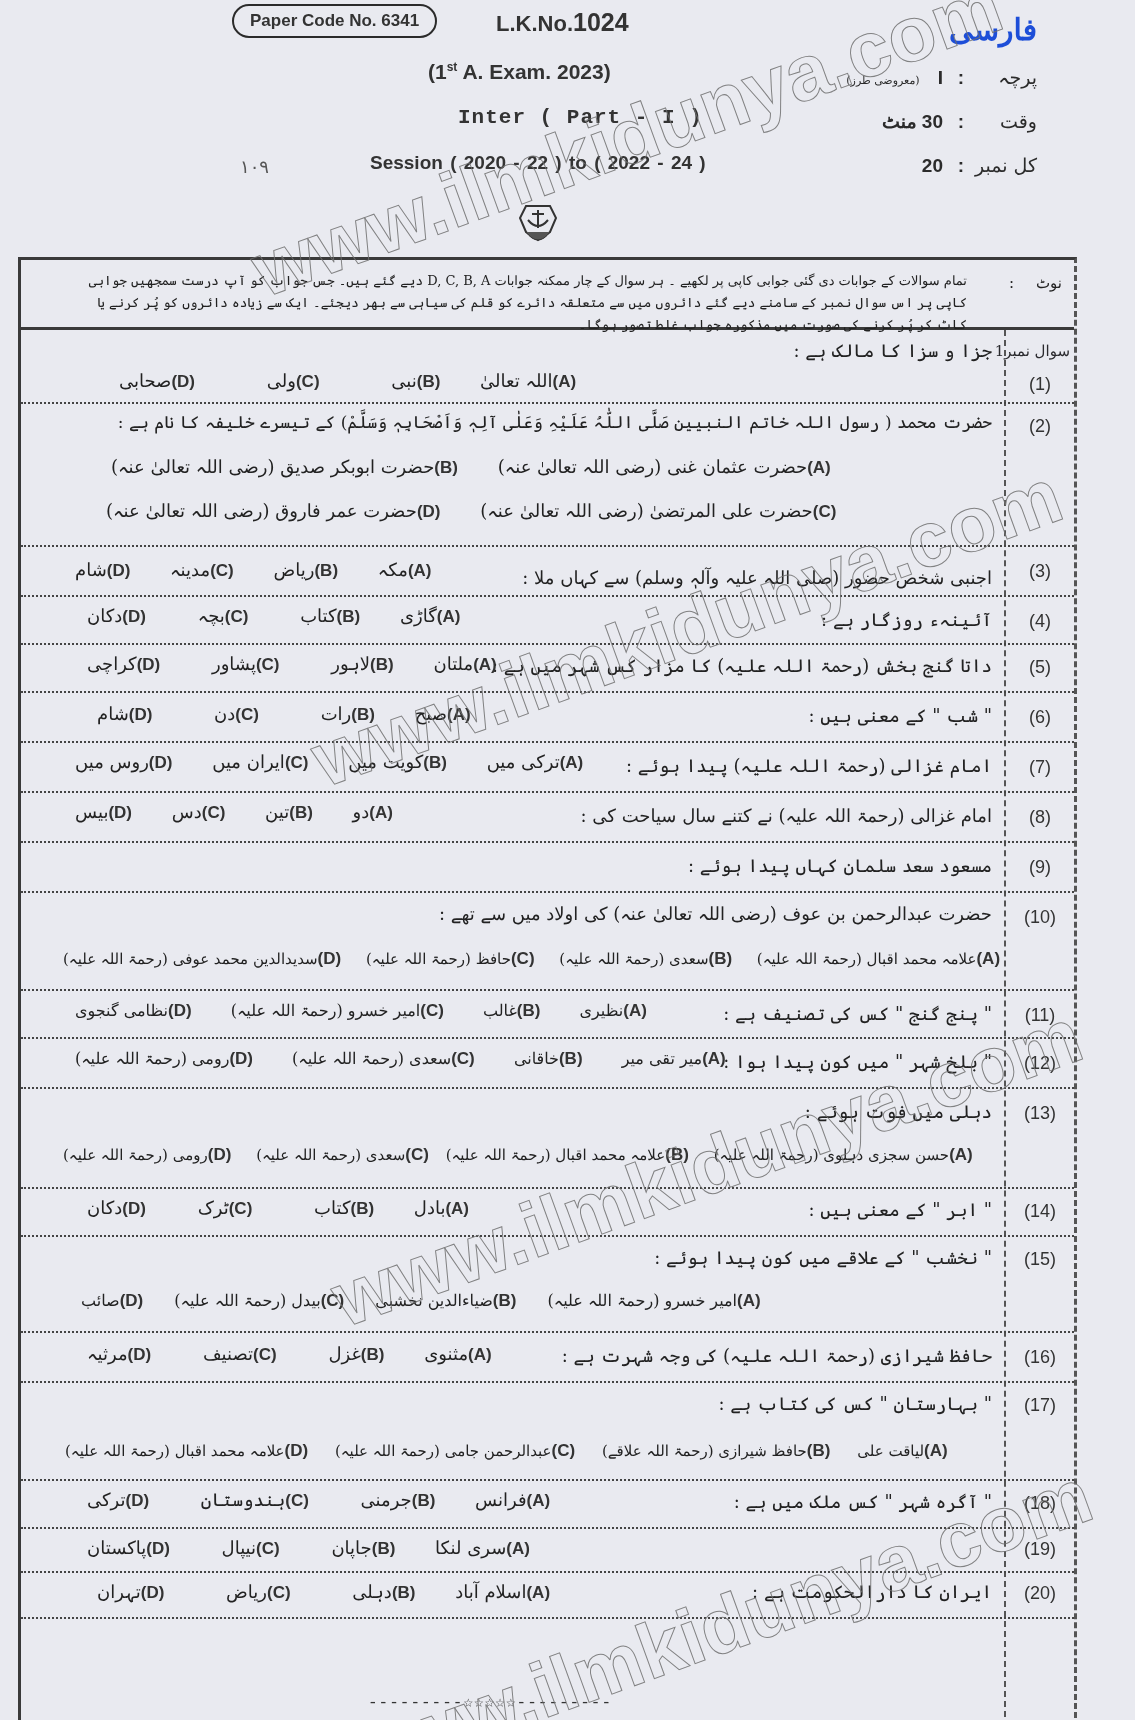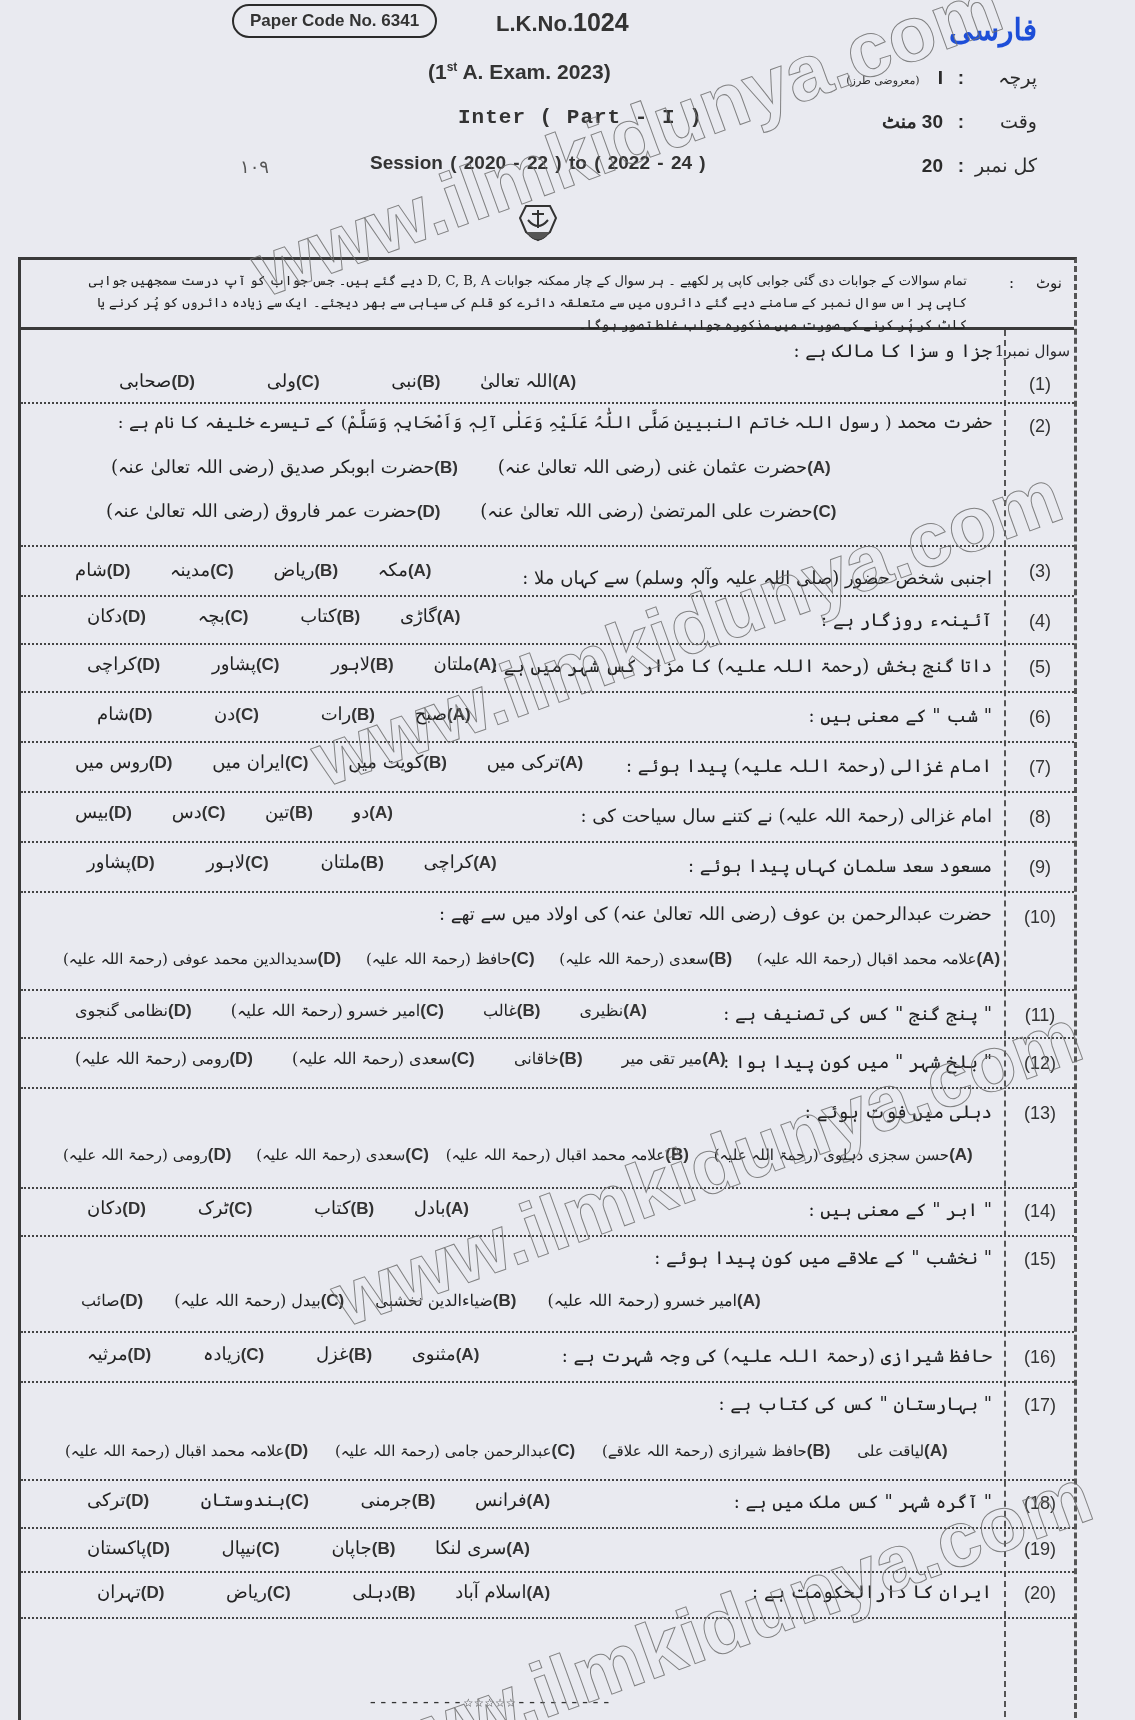--- a/index.html
+++ b/index.html
@@ -212,26 +212,20 @@
         <span class="opt"><span class="lt">(A)</span><span>دو</span></span>
         <span class="opt"><span class="lt">(B)</span><span>تین</span></span>
         <span class="opt"><span class="lt">(C)</span><span>دس</span></span>
         <span class="opt"><span class="lt">(D)</span><span>بیس</span></span>
       </div>
     </div>
 
     <div class="q" style="top:583px;height:50px">
       <span class="num" style="top:14px">(9)</span>
       <span class="stem" style="top:12px">مسعود سعد سلمان کہاں پیدا ہوئے   :</span>
-      <div class="opts" style="top:8px">
-        <span class="opt"><span class="lt">(A)</span><span>کراچی</span></span>
-        <span class="opt" style="margin-left:40px"><span class="lt">(B)</span><span>ملتان</span></span>
-        <span class="opt" style="margin-left:40px"><span class="lt">(C)</span><span>لاہور</span></span>
-        <span class="opt" style="margin-left:40px"><span class="lt">(D)</span><span>پشاور</span></span>
-      </div>
     </div>
 
     <div class="q" style="top:633px;height:98px">
       <span class="num" style="top:14px">(10)</span>
       <span class="stem" style="top:10px">حضرت عبدالرحمن بن عوف (رضی اللہ تعالیٰ عنہ) کی اولاد میں سے تھے   :</span>
       <div class="opts" style="top:56px;left:28px;font-size:15px">
         <span class="opt" style="margin-left:14px"><span class="lt">(A)</span><span>علامہ محمد اقبال (رحمۃ اللہ علیہ)</span></span>
         <span class="opt" style="margin-left:14px"><span class="lt">(B)</span><span>سعدی (رحمۃ اللہ علیہ)</span></span>
         <span class="opt" style="margin-left:14px"><span class="lt">(C)</span><span>حافظ (رحمۃ اللہ علیہ)</span></span>
         <span class="opt" style="margin-left:14px"><span class="lt">(D)</span><span>سدیدالدین محمد عوفی (رحمۃ اللہ علیہ)</span></span>
@@ -292,21 +286,21 @@
         <span class="opt" style="margin-left:20px"><span class="lt">(D)</span><span>صائب</span></span>
       </div>
     </div>
 
     <div class="q" style="top:1073px;height:50px">
       <span class="num" style="top:14px">(16)</span>
       <span class="stem" style="top:12px">حافظ شیرازی (رحمۃ اللہ علیہ) کی وجہ شہرت ہے   :</span>
       <div class="opts" style="top:10px">
         <span class="opt"><span class="lt">(A)</span><span>مثنوی</span></span>
         <span class="opt" style="margin-left:40px"><span class="lt">(B)</span><span>غزل</span></span>
-        <span class="opt" style="margin-left:40px"><span class="lt">(C)</span><span>زیادہ</span></span>
+        <span class="opt" style="margin-left:40px"><span class="lt">(C)</span><span>تصنیف</span></span>
         <span class="opt" style="margin-left:40px"><span class="lt">(D)</span><span>مرثیہ</span></span>
       </div>
     </div>
 
     <div class="q" style="top:1123px;height:98px">
       <span class="num" style="top:12px">(17)</span>
       <span class="stem" style="top:10px">" بہارستان " کس کی کتاب ہے   :</span>
       <div class="opts" style="top:58px;left:28px;font-size:15px">
         <span class="opt" style="margin-left:16px"><span class="lt">(A)</span><span>لیاقت علی</span></span>
         <span class="opt" style="margin-left:16px"><span class="lt">(B)</span><span>حافظ شیرازی (رحمۃ اللہ علاقے)</span></span>

